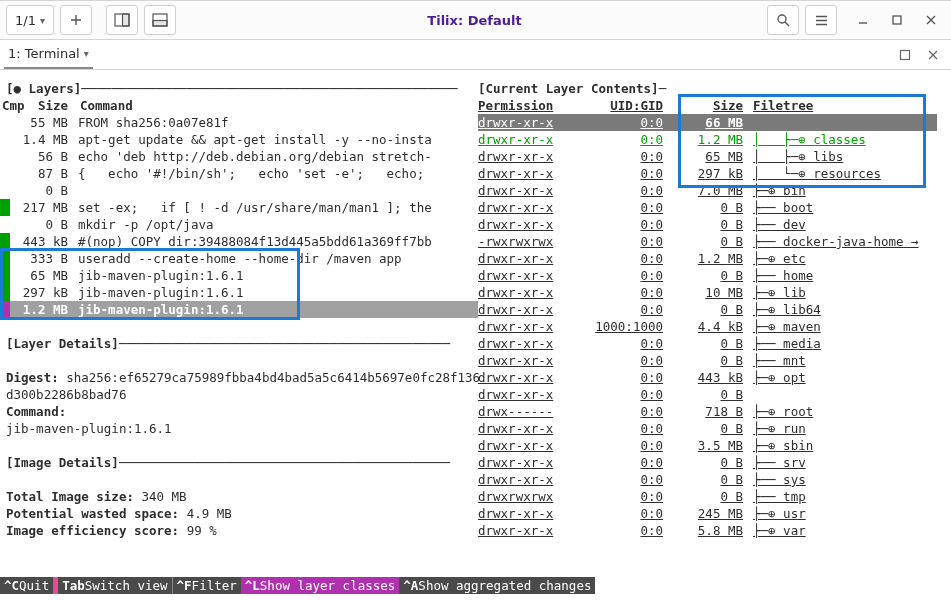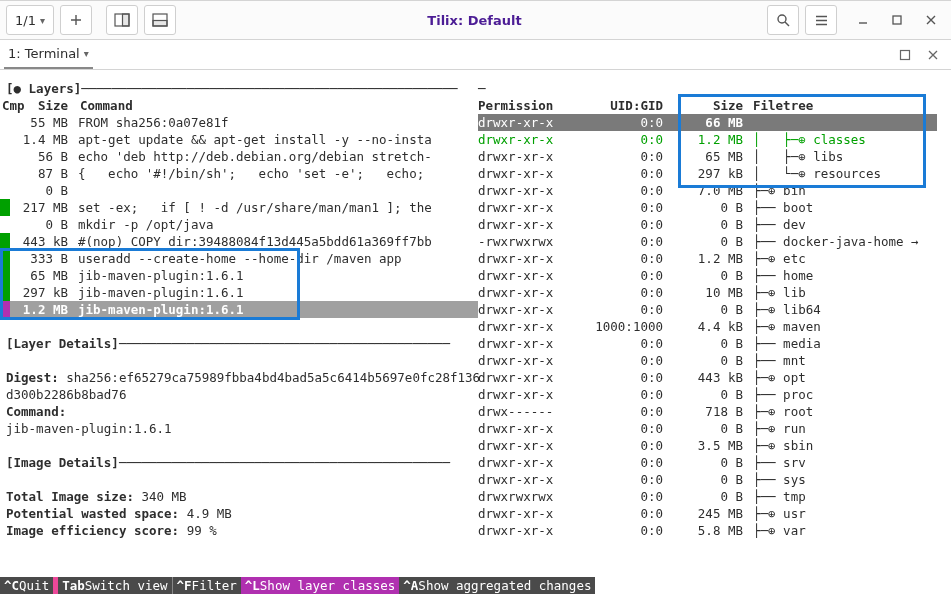--- a/index.html
+++ b/index.html
@@ -89,21 +89,21 @@
   .row { display:flex; height:17px; align-items:center; white-space:pre; }
   .cmp { width: 10px; height:17px; display:inline-block;}
   .cmp.g { background:#00a000;}
   .cmp.m { background:#b030b0;}
   .size { width: 68px; text-align:right; padding-right:10px;}
   .cmd { flex:1; overflow:hidden; text-overflow:clip;}
   .hdr { font-weight:bold;}
   .sel-row { background:#a0a0a0; color:#fff;}
   .left .sel-row .cmd, .left .sel-row .size { font-weight:bold;}
   .sel-row .cmp.m{ background:#b030b0;}
-  .r-row { display:flex; height:17px; white-space:pre;}
+  .r-row { display:flex; height:17px; white-space:pre;text-decoration:underline;}
   .perm { width:100px; }
   .ugid { width:85px; text-align:right;}
   .rsize { width:80px; text-align:right;}
   .tree { flex:1; padding-left:10px; overflow:hidden;}
   .green { color:#00a000;}
   .bold { font-weight:bold;}
   .hl-right { background:#7a7a7a; color:#fff;}
   .hl-right .rsize{font-weight:bold;}
   .hl-right .tree{font-weight:bold;margin-top:44px;}
   
@@ -244,21 +244,21 @@
       <div class="row ind"><span class="bold">[Image Details]</span><span>────────────────────────────────────────────</span></div>
       <div style="height:17px"></div>
       <div class="row ind"><span class="bold">Total Image size:</span><span> </span><span>340 MB</span></div>
       <div class="row ind"><span class="bold">Potential wasted space:</span><span> </span><span>4.9 MB</span></div>
       <div class="row ind"><span class="bold">Image efficiency score:</span><span> </span><span>99 %</span></div>
 
       <div class="annot-left" style="left:0px; top:168px; width:300px; height:72px;"></div>
     </div>
 
     <div class="right">
-      <div class="row"><span>─</span></div>
+      <div class="row"><span class="bold">[Current Layer Contents]</span><span>─</span></div>
       <div class="r-row hdr">
         <span class="perm">Permission</span>
         <span class="ugid">UID:GID</span>
         <span class="rsize">Size</span>
         <span class="tree">Filetree</span>
       </div>
       <div id="tree-rows">
           <div class="r-row hl-right"><span class="perm">drwxr-xr-x</span><span class="ugid">0:0</span><span class="rsize">66 MB</span><span class="tree">├── app</span></div>
           <div class="r-row green"><span class="perm">drwxr-xr-x</span><span class="ugid">0:0</span><span class="rsize">1.2 MB</span><span class="tree">│   ├─⊕ classes</span></div>
           <div class="r-row"><span class="perm">drwxr-xr-x</span><span class="ugid">0:0</span><span class="rsize">65 MB</span><span class="tree">│   ├─⊕ libs</span></div>
@@ -268,21 +268,21 @@
           <div class="r-row"><span class="perm">drwxr-xr-x</span><span class="ugid">0:0</span><span class="rsize">0 B</span><span class="tree">├── dev</span></div>
           <div class="r-row"><span class="perm">-rwxrwxrwx</span><span class="ugid">0:0</span><span class="rsize">0 B</span><span class="tree">├── docker-java-home →</span></div>
           <div class="r-row"><span class="perm">drwxr-xr-x</span><span class="ugid">0:0</span><span class="rsize">1.2 MB</span><span class="tree">├─⊕ etc</span></div>
           <div class="r-row"><span class="perm">drwxr-xr-x</span><span class="ugid">0:0</span><span class="rsize">0 B</span><span class="tree">├── home</span></div>
           <div class="r-row"><span class="perm">drwxr-xr-x</span><span class="ugid">0:0</span><span class="rsize">10 MB</span><span class="tree">├─⊕ lib</span></div>
           <div class="r-row"><span class="perm">drwxr-xr-x</span><span class="ugid">0:0</span><span class="rsize">0 B</span><span class="tree">├─⊕ lib64</span></div>
           <div class="r-row"><span class="perm">drwxr-xr-x</span><span class="ugid">1000:1000</span><span class="rsize">4.4 kB</span><span class="tree">├─⊕ maven</span></div>
           <div class="r-row"><span class="perm">drwxr-xr-x</span><span class="ugid">0:0</span><span class="rsize">0 B</span><span class="tree">├── media</span></div>
           <div class="r-row"><span class="perm">drwxr-xr-x</span><span class="ugid">0:0</span><span class="rsize">0 B</span><span class="tree">├── mnt</span></div>
           <div class="r-row"><span class="perm">drwxr-xr-x</span><span class="ugid">0:0</span><span class="rsize">443 kB</span><span class="tree">├─⊕ opt</span></div>
-          <div class="r-row"><span class="perm">drwxr-xr-x</span><span class="ugid">0:0</span><span class="rsize">0 B</span><span class="tree">├── proc</span></div>
+          <div class="r-row"><span class="perm">drwxr-xr-x</span><span class="ugid">0:0</span><span class="rsize">0 B</span></div>
           <div class="r-row"><span class="perm">drwx------</span><span class="ugid">0:0</span><span class="rsize">718 B</span><span class="tree">├─⊕ root</span></div>
           <div class="r-row"><span class="perm">drwxr-xr-x</span><span class="ugid">0:0</span><span class="rsize">0 B</span><span class="tree">├─⊕ run</span></div>
           <div class="r-row"><span class="perm">drwxr-xr-x</span><span class="ugid">0:0</span><span class="rsize">3.5 MB</span><span class="tree">├─⊕ sbin</span></div>
           <div class="r-row"><span class="perm">drwxr-xr-x</span><span class="ugid">0:0</span><span class="rsize">0 B</span><span class="tree">├── srv</span></div>
           <div class="r-row"><span class="perm">drwxr-xr-x</span><span class="ugid">0:0</span><span class="rsize">0 B</span><span class="tree">├── sys</span></div>
           <div class="r-row"><span class="perm">drwxrwxrwx</span><span class="ugid">0:0</span><span class="rsize">0 B</span><span class="tree">├── tmp</span></div>
           <div class="r-row"><span class="perm">drwxr-xr-x</span><span class="ugid">0:0</span><span class="rsize">245 MB</span><span class="tree">├─⊕ usr</span></div>
           <div class="r-row"><span class="perm">drwxr-xr-x</span><span class="ugid">0:0</span><span class="rsize">5.8 MB</span><span class="tree">├─⊕ var</span></div>
         </div>
       <div class="annot-right" style="left:200px; top:14px; width:248px; height:94px;"></div>

